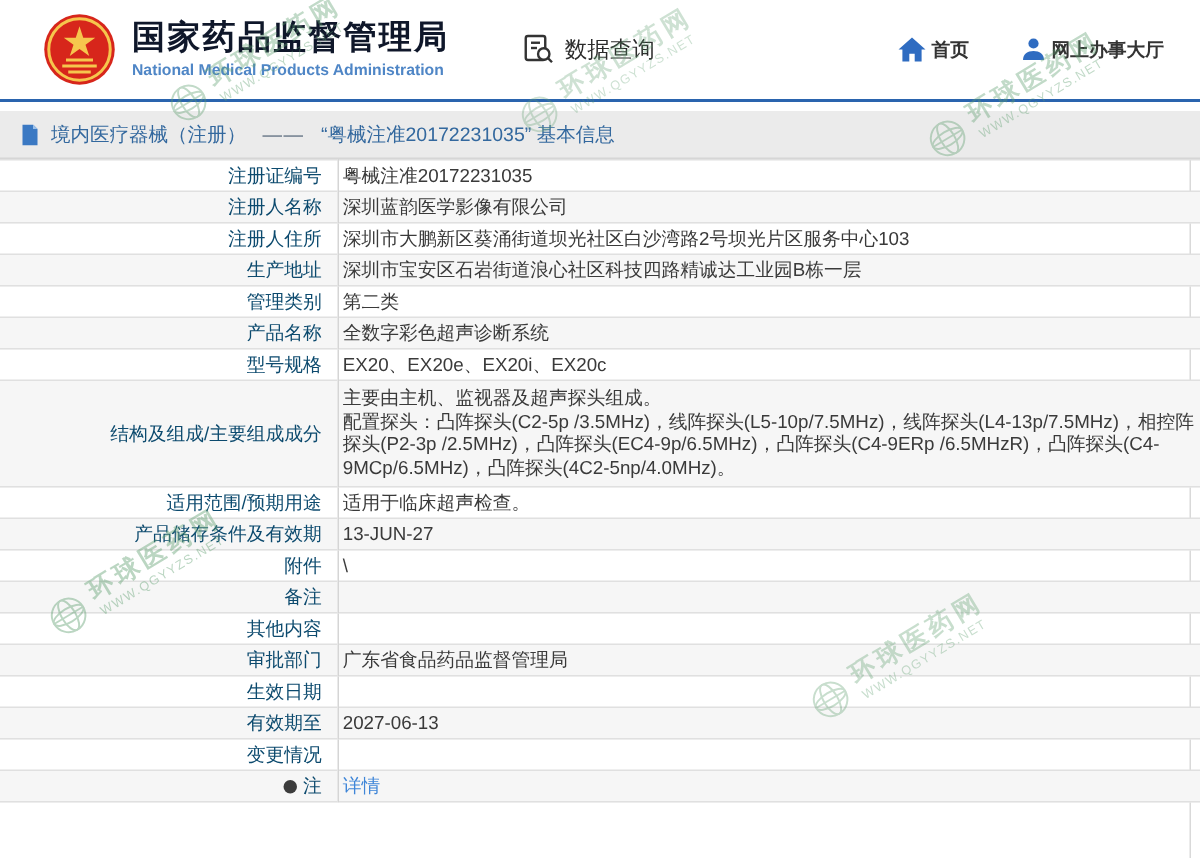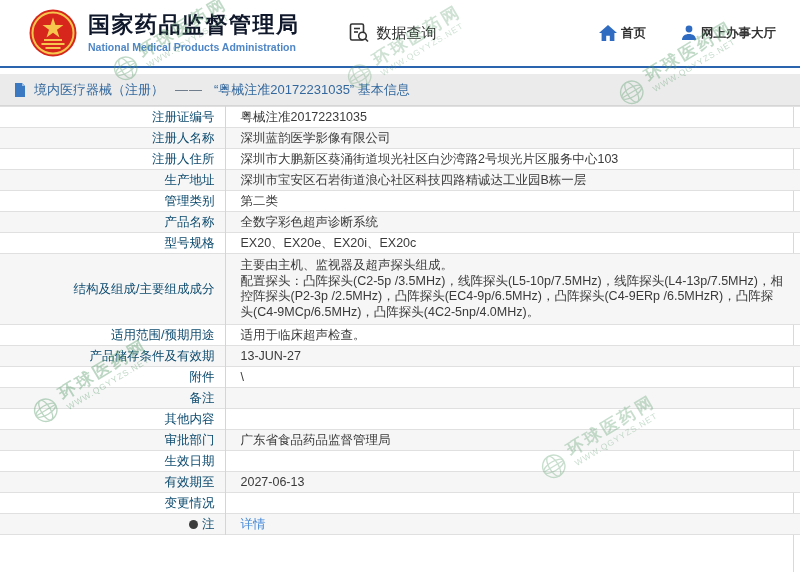--- a/index.html
+++ b/index.html
@@ -51,21 +51,21 @@
   }
   .info-table tr { border-bottom: 1px solid #e0e0e0; }
   .info-table tr.single { height: 21px; }
   .info-table tbody tr:nth-child(even) { background: #f6f6f6; }
   .info-table th {
     width: 225px; text-align: right; font-weight: normal;
     color: #0c4a6e; padding: 0 10px;
     border-right: 1px solid #d5d5d5;
     vertical-align: middle; white-space: nowrap;
   }
-  .info-table td { padding: 0 15px; color: #3a3a3a; text-align: left; margin-top: 40px; }
+  .info-table td { padding: 0 3px; color: #3a3a3a; text-align: left; margin-top: 40px; }
   .info-table tr.multi th, .info-table tr.multi td { padding-top: 4px; padding-bottom: 4px; }
   .pre { white-space: pre-line; line-height: 15.5px; display: block; }
   .detail-link { color: #3f86d8; text-decoration: none; cursor: pointer; }
   .note-dot {
     display: inline-block; width: 9px; height: 9px; border-radius: 50%;
     background: #3c3c3c; margin-right: 4px; vertical-align: -1px;
   }
 
   .right-edge { position: absolute; top: 104px; bottom: 0; right: 6px; width: 1px; background: #d9d9d9; z-index: 0; }
 

